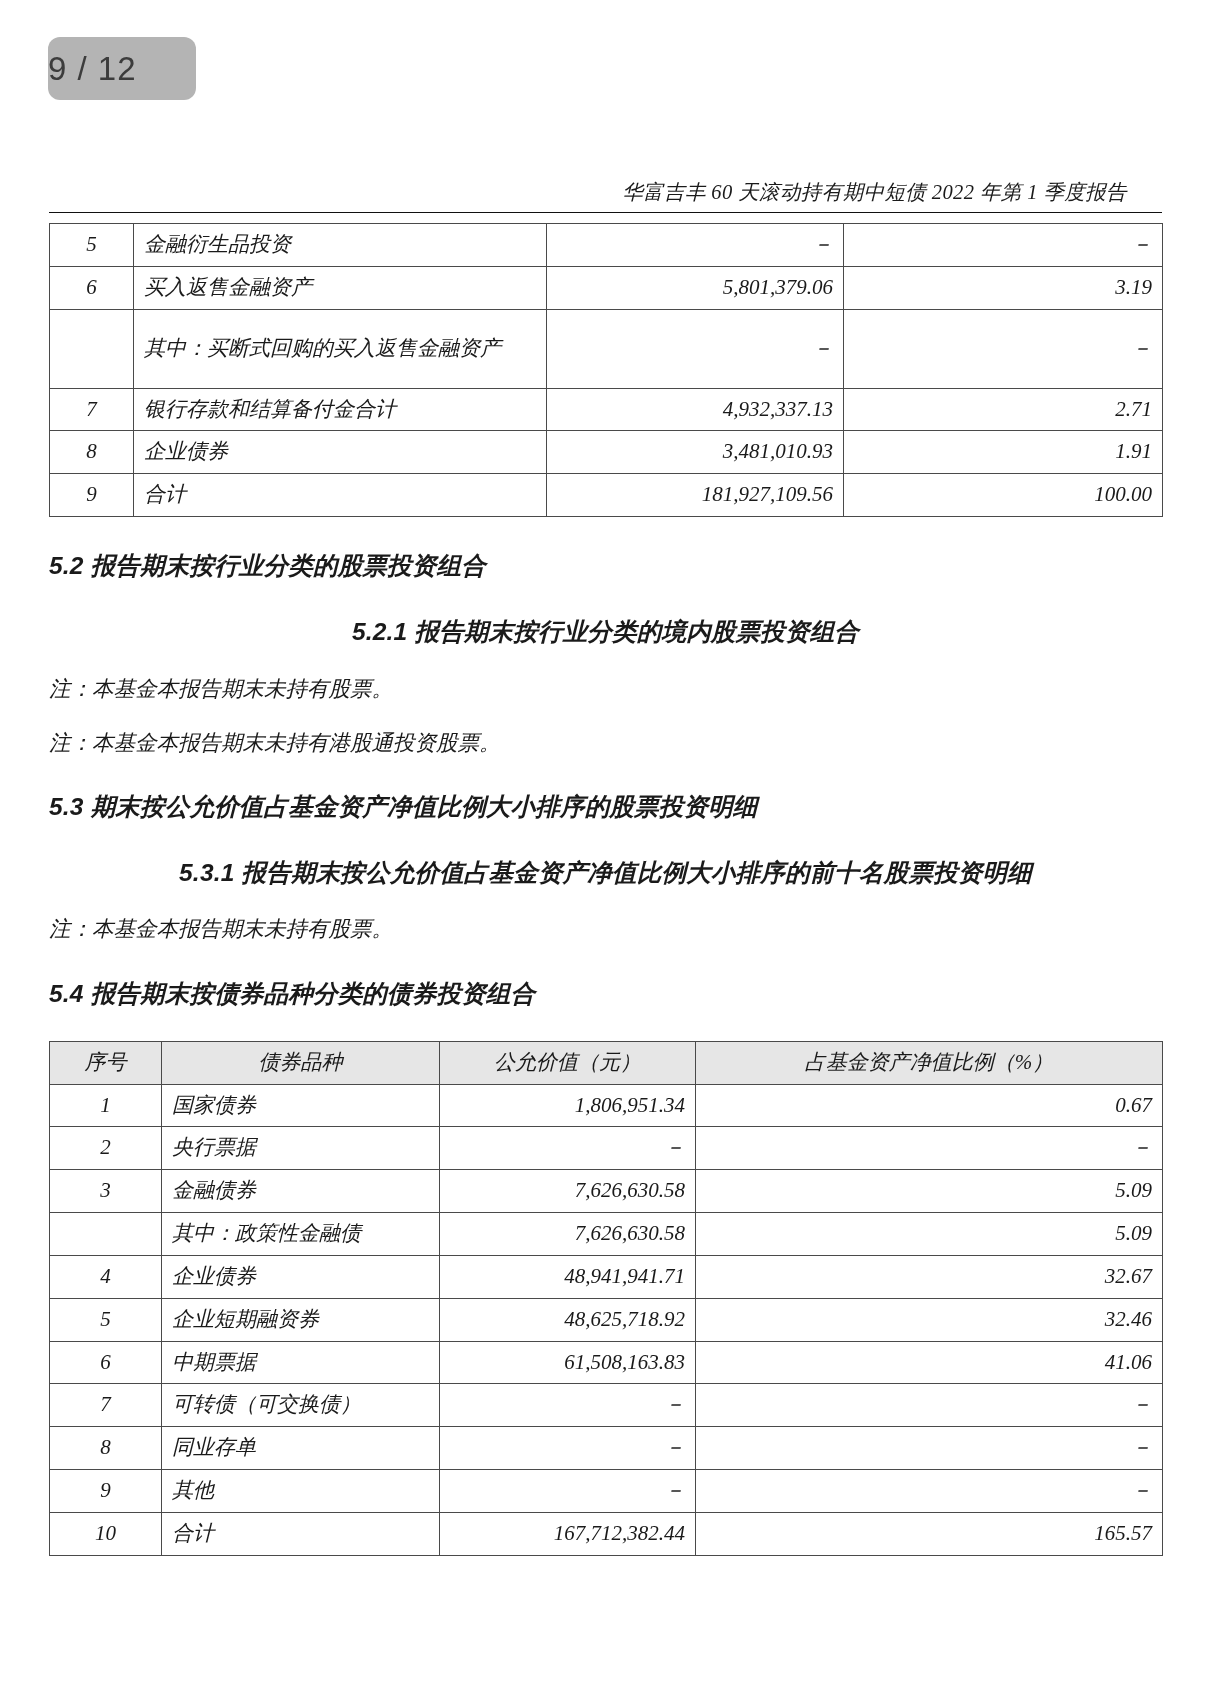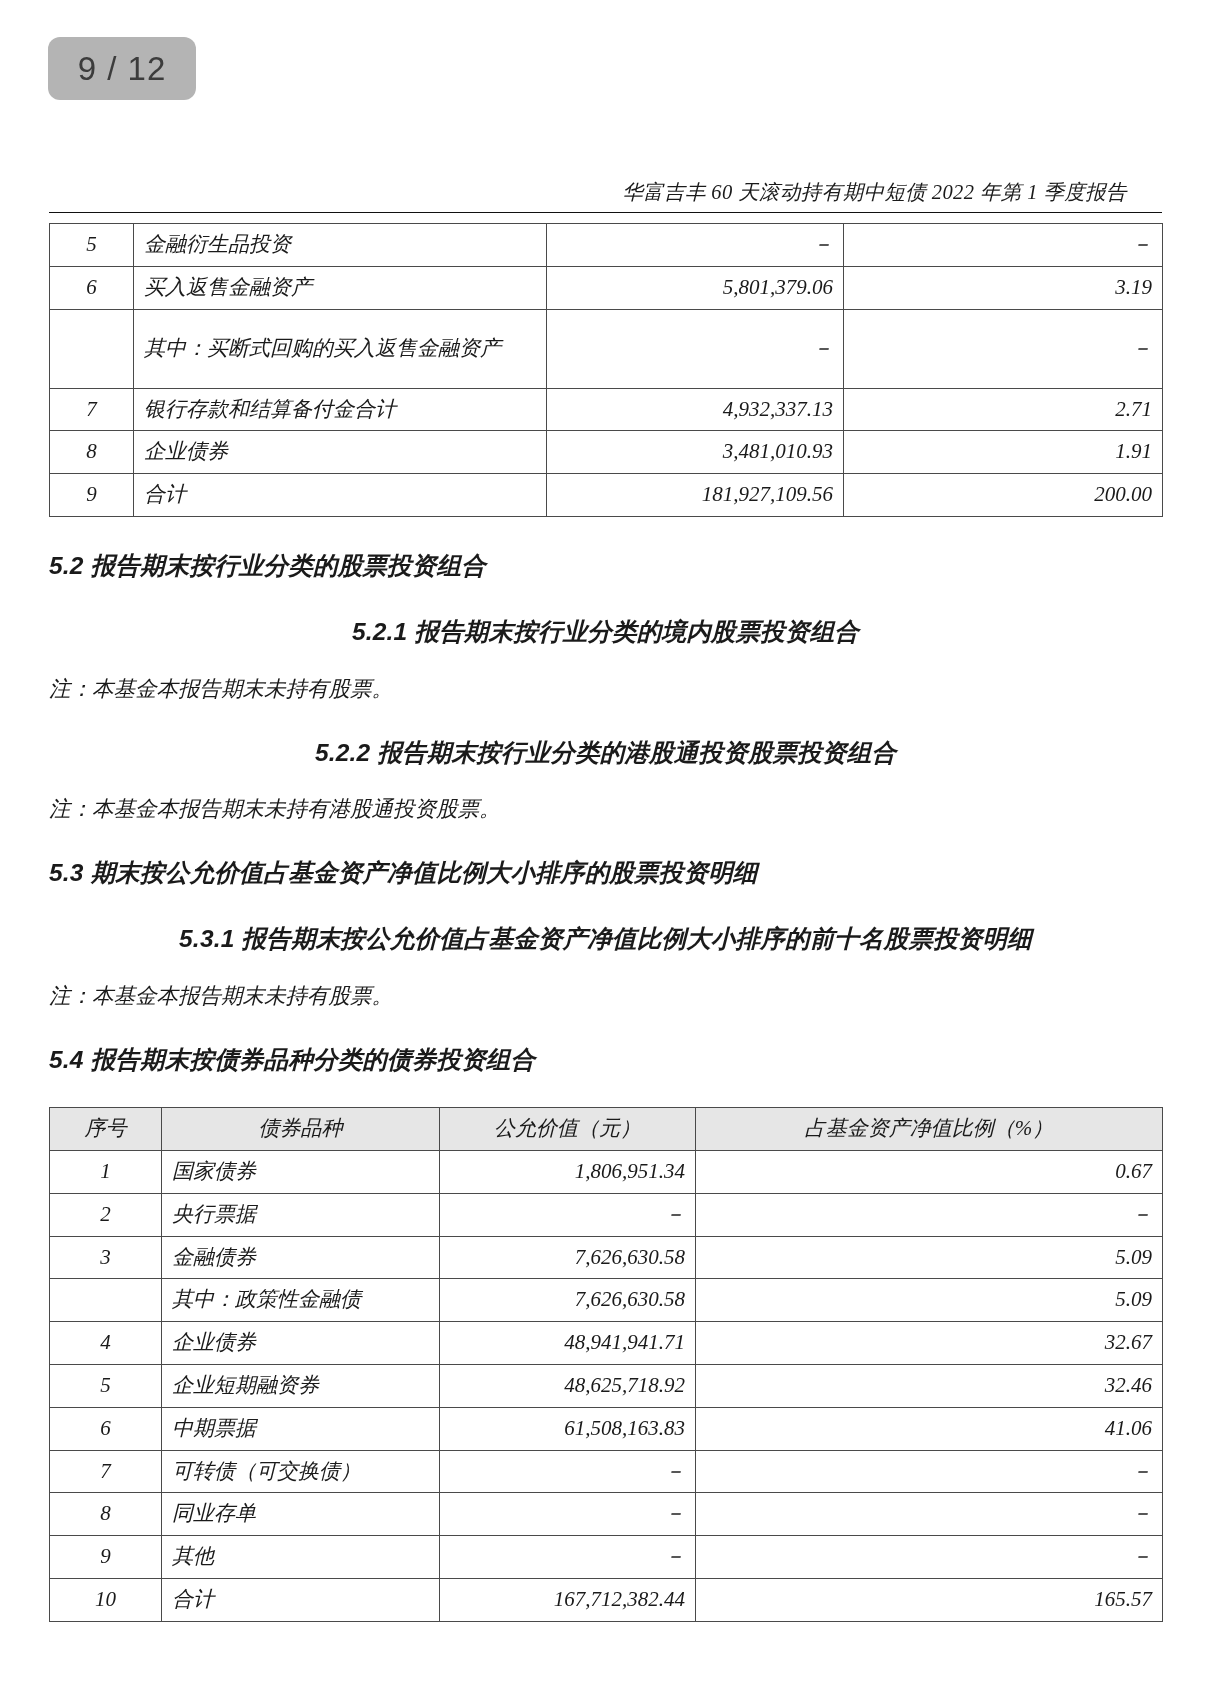--- a/index.html
+++ b/index.html
@@ -20,21 +20,20 @@
   .page-badge {
     position: absolute;
     left: 48px;
     top: 37px;
     width: 148px;
     height: 63px;
     background: #b4b4b4;
     border-radius: 12px;
     display: flex;
     align-items: center;
-    justify-content: center;
     font-family: "Liberation Sans", "DejaVu Sans", sans-serif;
     font-size: 33px;
     color: #3c3c3c;
     letter-spacing: 1px;
   }
 
   
   .doc {
     position: absolute;
     left: 49px;
@@ -166,31 +165,30 @@
         <tr>
           <td class="c-idx">8</td>
           <td class="c-name">企业债券</td>
           <td class="c-num">3,481,010.93</td>
           <td class="c-num">1.91</td>
         </tr>
         <tr>
           <td class="c-idx">9</td>
           <td class="c-name">合计</td>
           <td class="c-num">181,927,109.56</td>
-          <td class="c-num">200.00</td>
+          <td class="c-num">100.00</td>
         </tr>
       </tbody>
   </table>
 
   <h2 class="sect">5.2 报告期末按行业分类的股票投资组合</h2>
 
   <h3 class="sect">5.2.1 报告期末按行业分类的境内股票投资组合</h3>
   <p class="note">注：本基金本报告期末未持有股票。</p>
 
-  <h3 class="sect">5.2.2 报告期末按行业分类的港股通投资股票投资组合</h3>
   <p class="note">注：本基金本报告期末未持有港股通投资股票。</p>
 
   <h2 class="sect">5.3 期末按公允价值占基金资产净值比例大小排序的股票投资明细</h2>
 
   <h3 class="sect">5.3.1 报告期末按公允价值占基金资产净值比例大小排序的前十名股票投资明细</h3>
   <p class="note">注：本基金本报告期末未持有股票。</p>
 
   <h2 class="sect">5.4 报告期末按债券品种分类的债券投资组合</h2>
 
   <table class="ftbl t2 sp-before-table">

